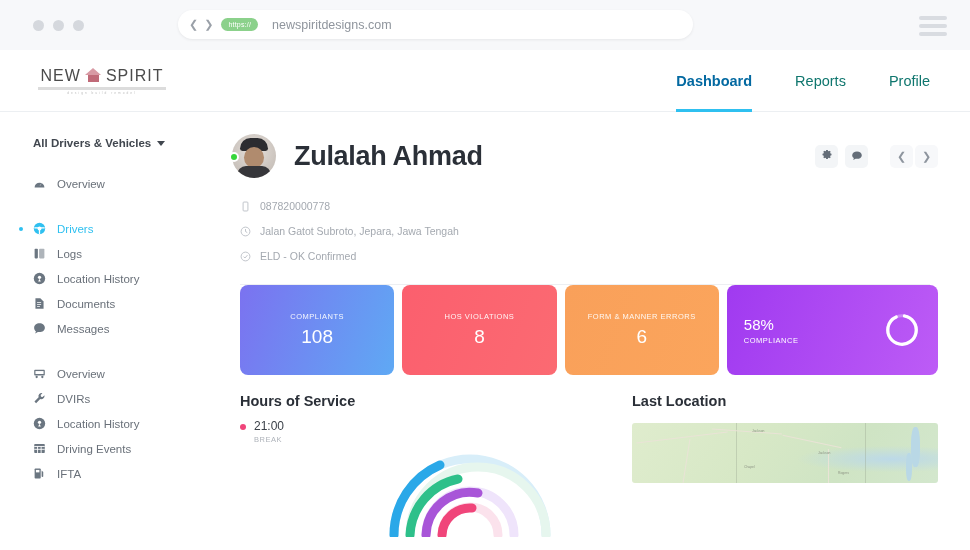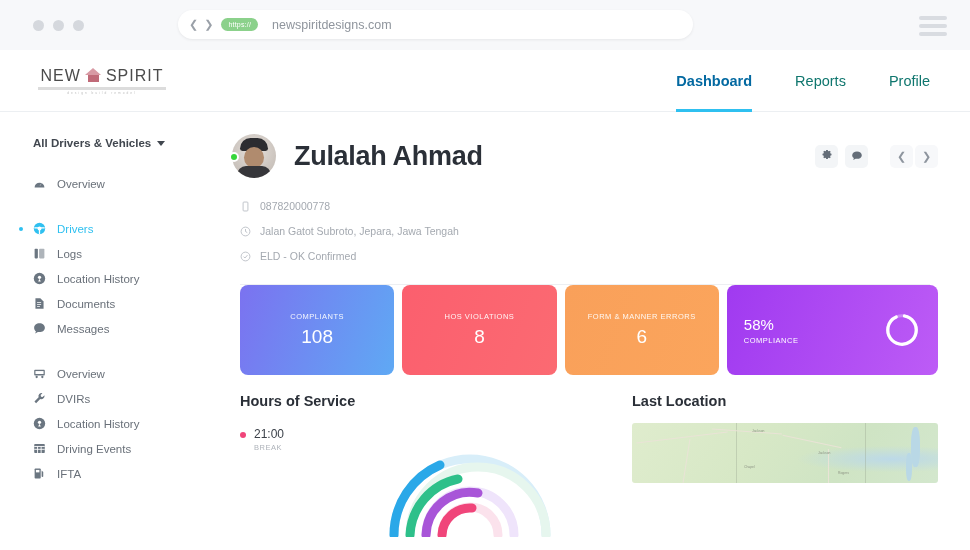--- a/index.html
+++ b/index.html
@@ -149,21 +149,21 @@
   .card-label { font-size: 7.5px; letter-spacing: .5px; opacity: .93; }
   .card-value { font-size: 19px; margin-top: 5px; font-weight: 400; }
   .card.compliance { flex-direction: row; justify-content: space-between; padding: 0 17px; align-items: center; }
   .comp-left .pct { font-size: 15px; font-weight: 500; }
   .comp-left .lbl { font-size: 7.5px; letter-spacing: .5px; margin-top: 3px; }
   .ring { width: 38px; height: 38px; }
 
   
   .bottom { display: flex; padding-left: 8px; margin-top: 18px; gap: 22px; }
   .hos { width: 370px; position: relative; }
-  .hos-legend { margin-top: 18px; }
+  .hos-legend { margin-top: 10px; }
   .leg { display: flex; align-items: flex-start; gap: 8px; margin-bottom: 13px; }
   .leg-dot { width: 6px; height: 6px; border-radius: 50%; margin-top: 5px; flex: 0 0 6px; }
   .leg-time { font-size: 12px; color: #3b4149; }
   .leg-sub { font-size: 7.5px; color: #aeb3ba; letter-spacing: .5px; margin-top: 2px; }
   .hos-chart { position: absolute; left: 140px; top: 34px; }
   .lastloc { flex: 1; }
   .map {
     margin-top: 14px; height: 60px; border-radius: 3px;
     background:
       radial-gradient(ellipse at 85% 60%, #bcd9e8 0%, rgba(188,217,232,0) 26%),

